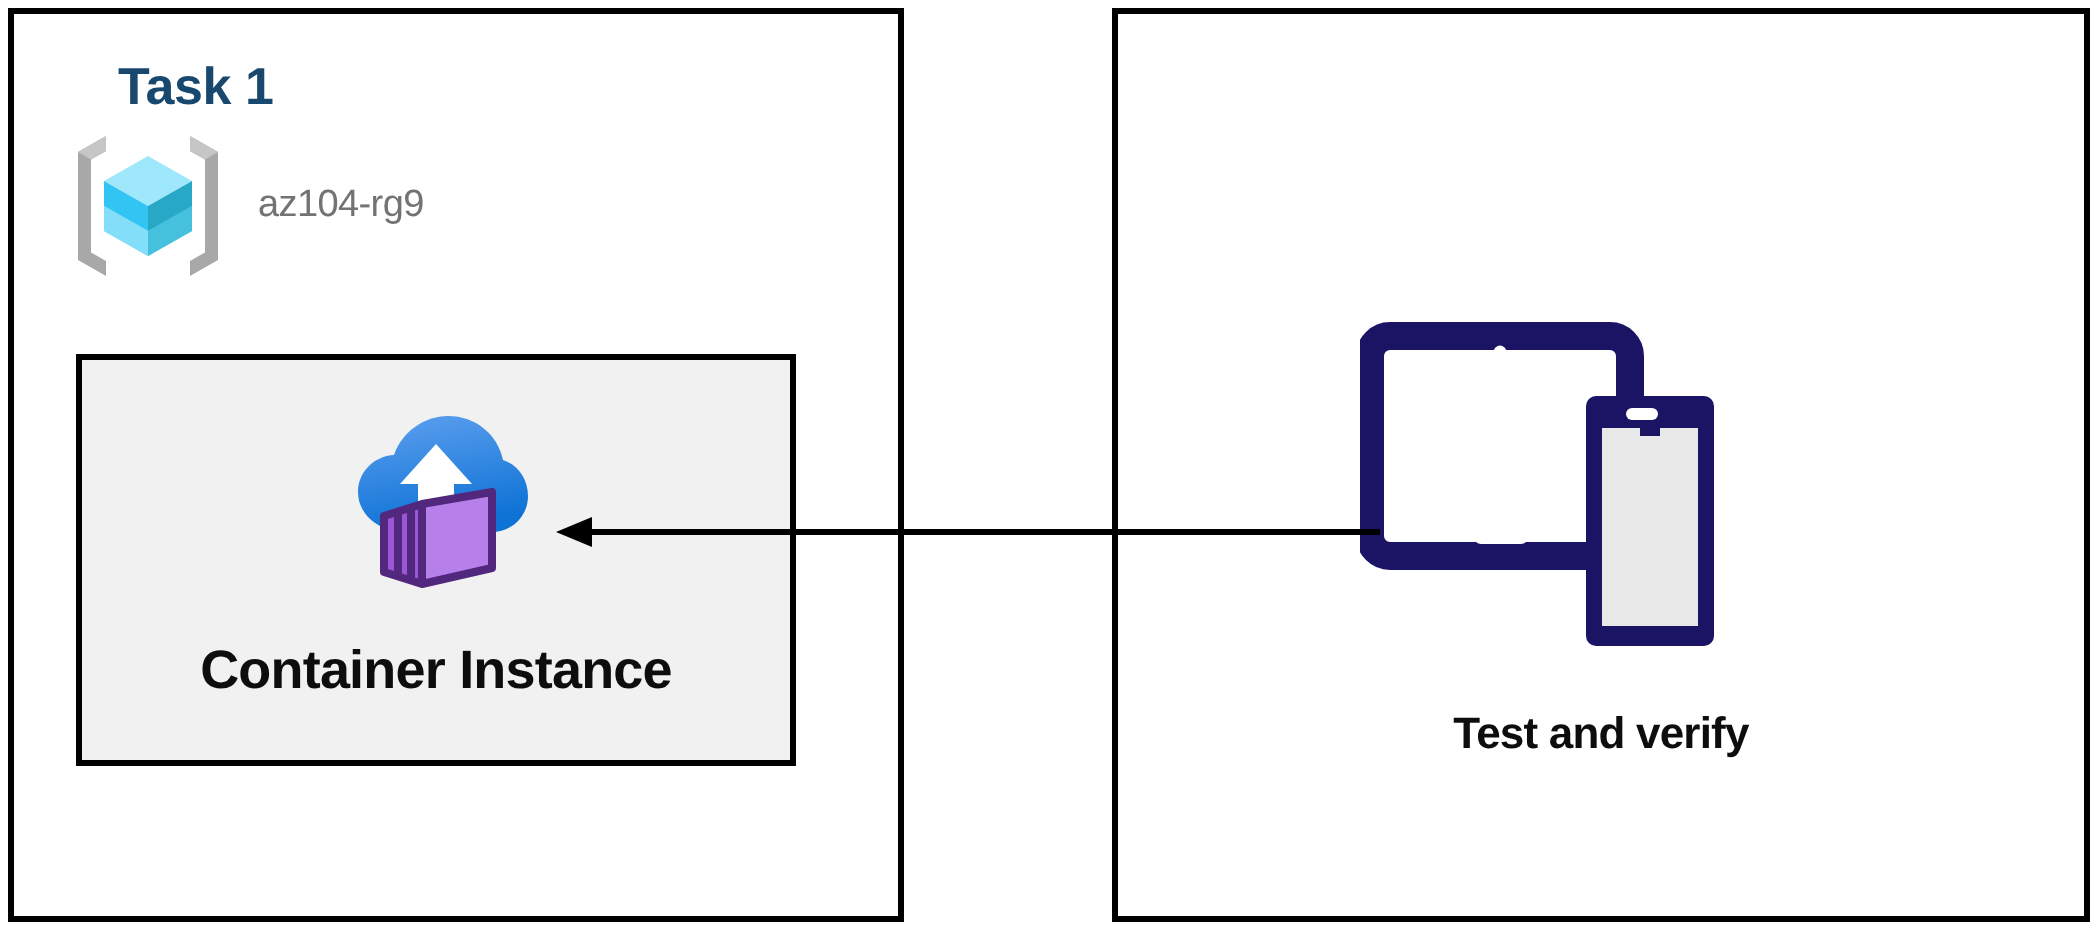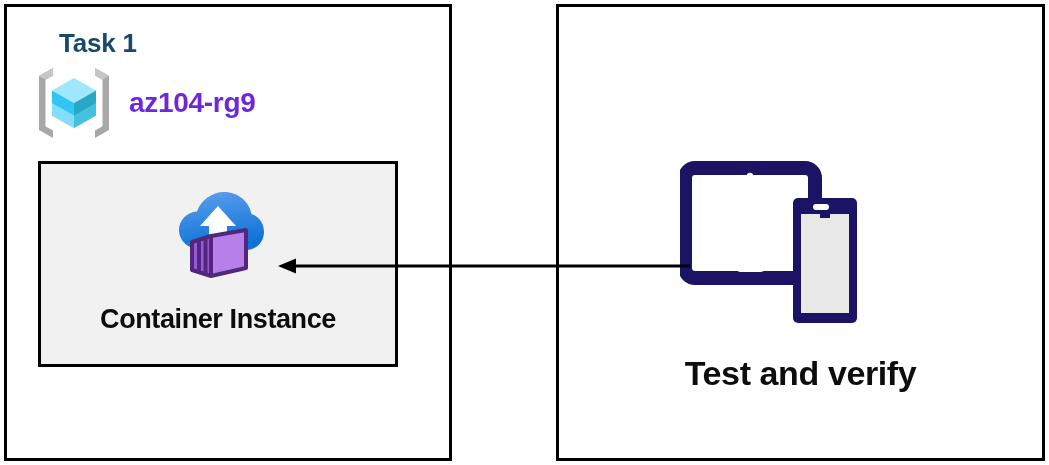--- a/index.html
+++ b/index.html
@@ -53,32 +53,32 @@
   #rg-row {
     position: absolute;
     left: 33px;
     top: 62px;
     display: flex;
     align-items: center;
     gap: 14px;
   }
   #rg-icon { width: 82px; height: 82px; display: block; }
   #rg-label {
-    font-size: 28px;
-    font-weight: bold;
-    color: #6d28d9;
+    font-size: 19px;
+    font-weight: normal;
+    color: #737373;
     white-space: nowrap;
     letter-spacing: -0.3px;
   }
 
   
   #aci-box {
     position: absolute;
     left: 38px;
-    top: 161px;
+    top: 177px;
     width: 360px;
     height: 206px;
     box-sizing: border-box;
     border: 3px solid #000000;
     background: #f1f1f1;
   }
   #aci-icon {
     position: absolute;
     left: 50%;
     top: 20px;
@@ -107,21 +107,21 @@
     width: 190px;
     height: 175px;
     display: block;
   }
   #devices-label {
     position: absolute;
     left: 556px;
     top: 354px;
     width: 489px;
     text-align: center;
-    font-size: 34px;
+    font-size: 22px;
     font-weight: bold;
     color: #0d0d0d;
     letter-spacing: -0.4px;
   }
 
   
   #connector {
     position: absolute;
     left: 270px;
     top: 250px;

